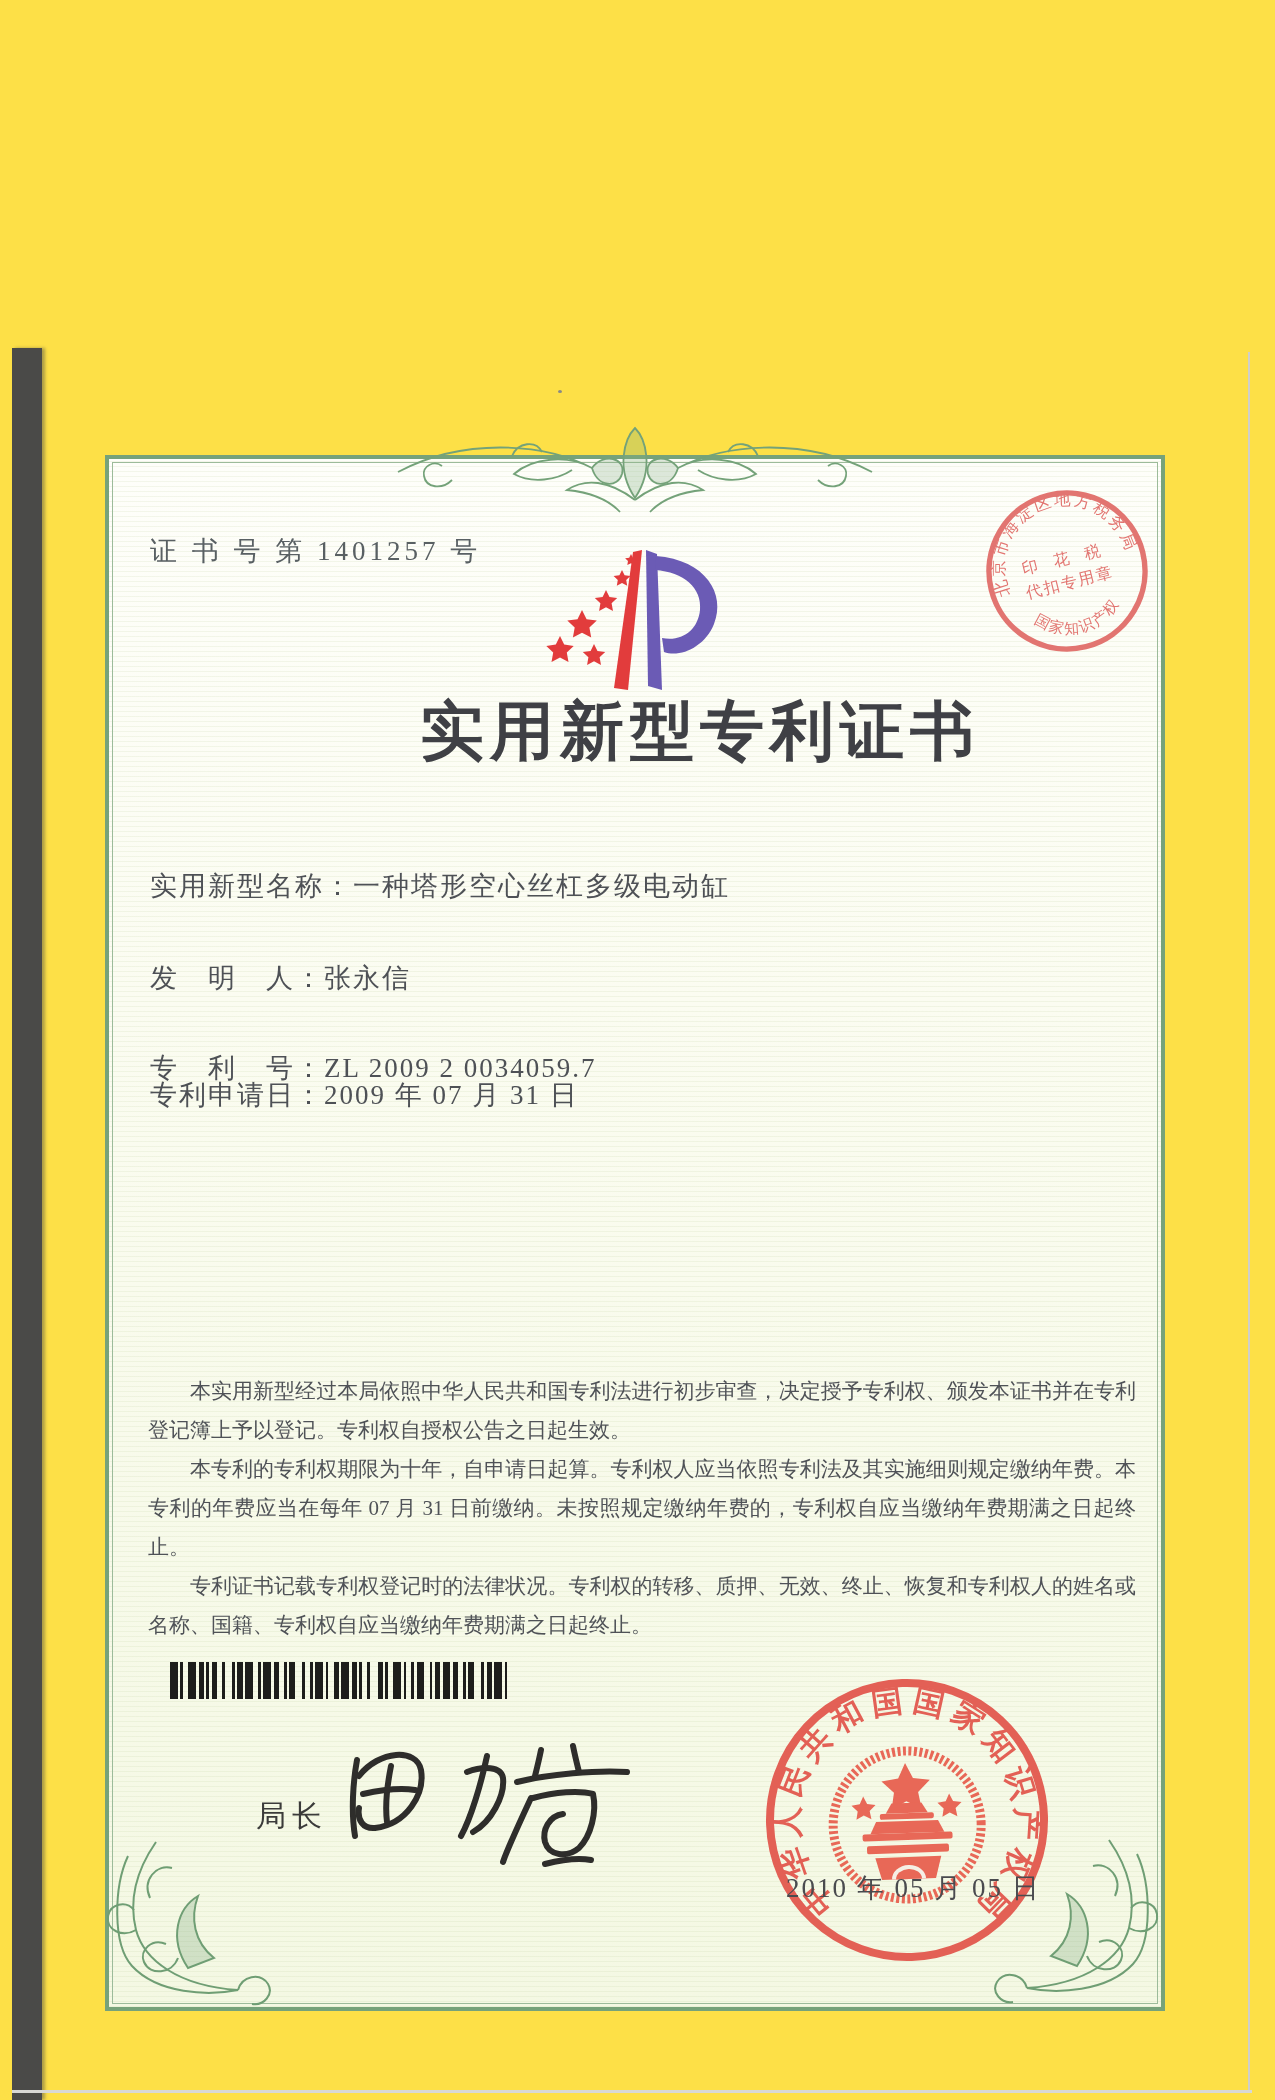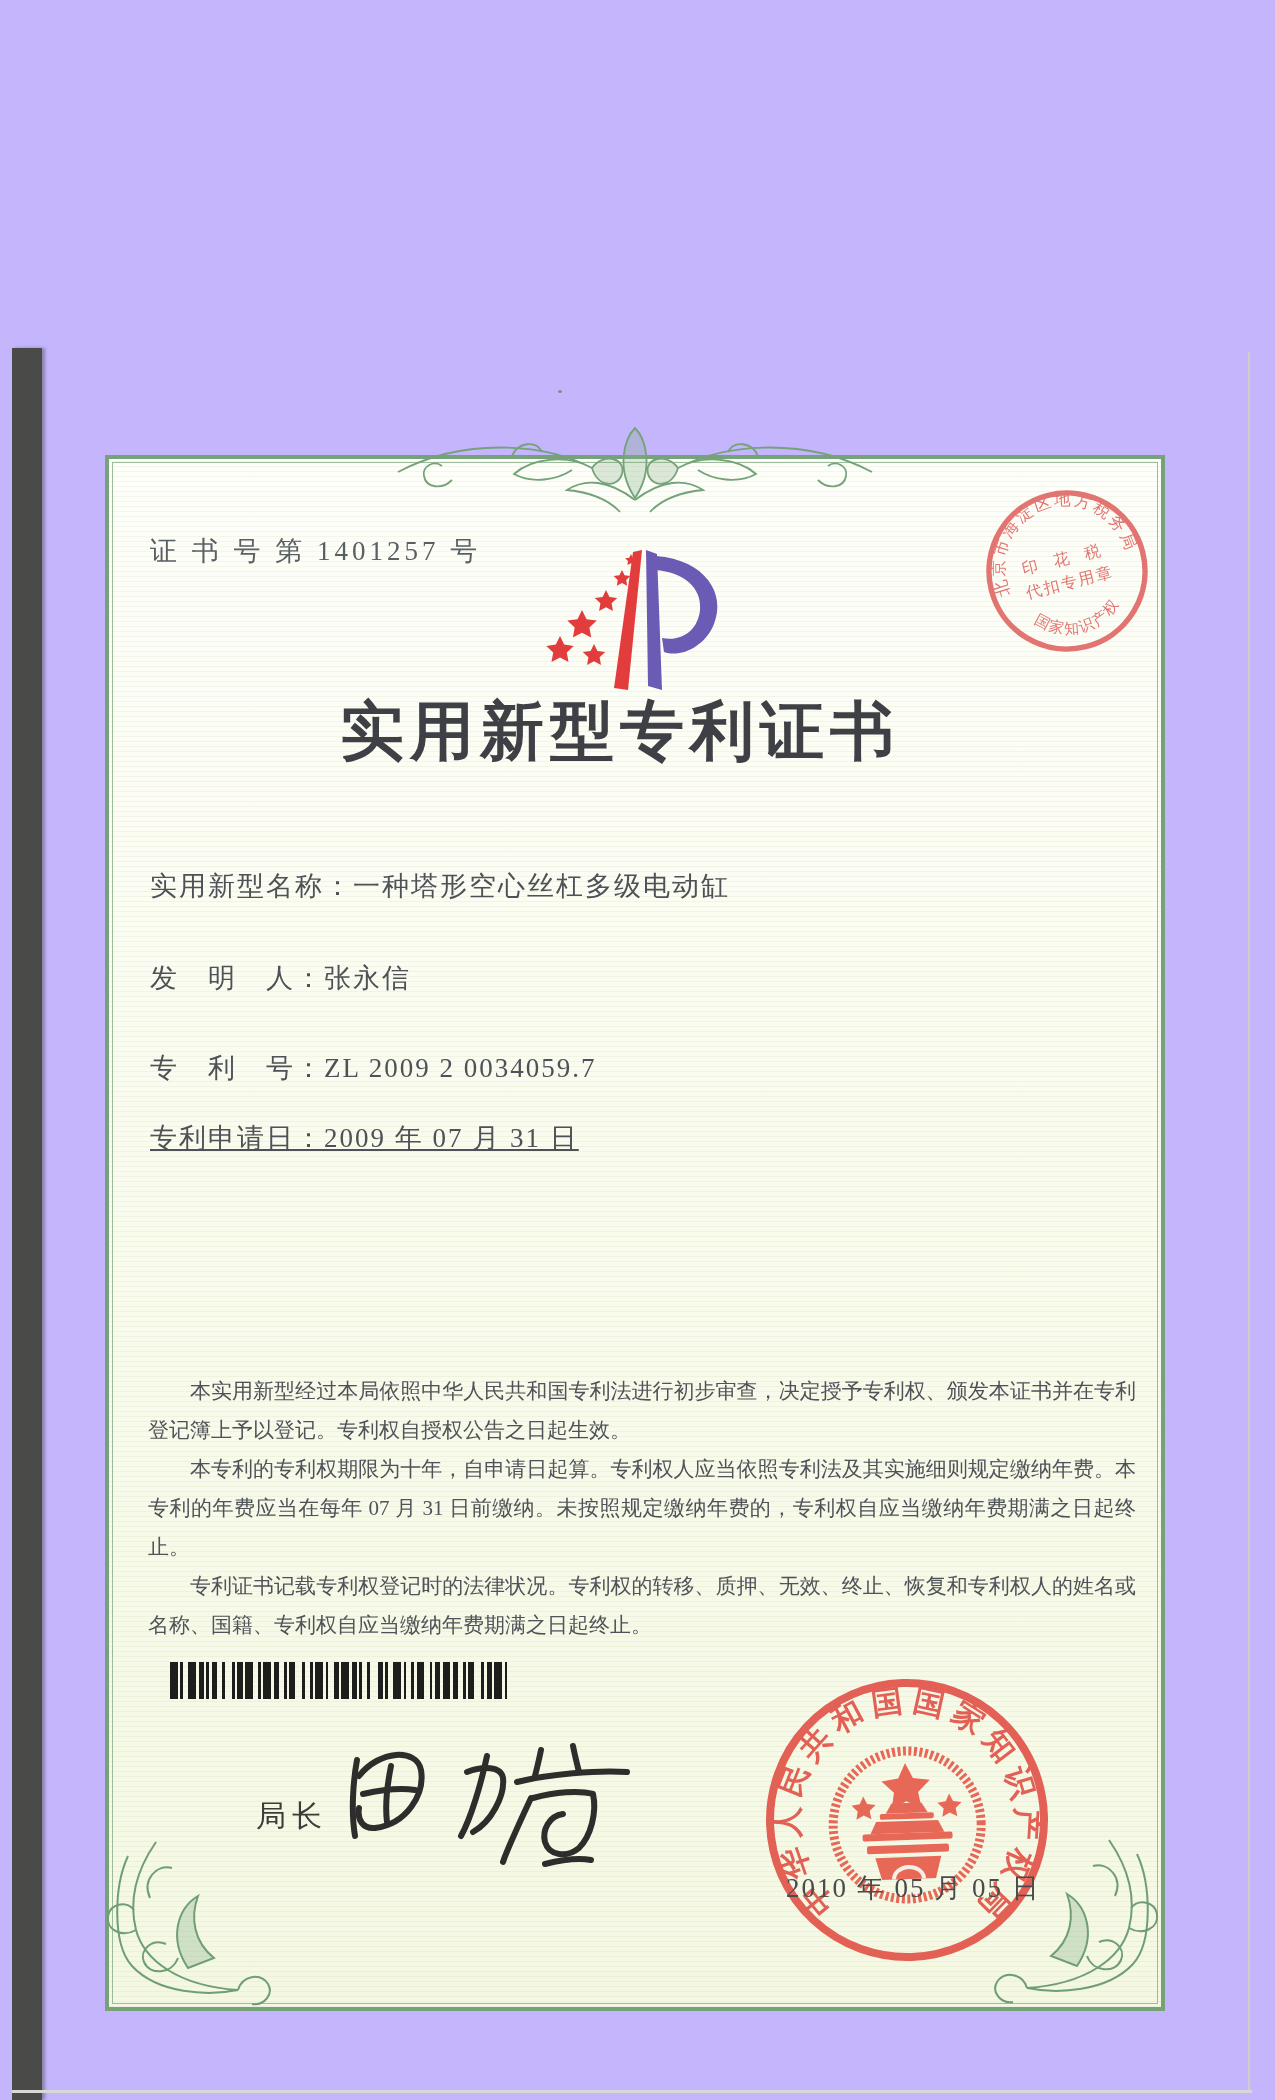--- a/index.html
+++ b/index.html
@@ -1,20 +1,20 @@
 <!DOCTYPE html>
 <html><head>
 <meta charset="utf-8">
 <style>
   * { margin:0; padding:0; box-sizing:border-box; }
   html,body { background:#ffffff; }
   body { width:1275px; height:2100px; position:relative; overflow:hidden;
          font-family:"Liberation Serif","DejaVu Serif",serif; }
 
-  .page { position:absolute; inset:0; background:#c4b5fd; }
+  .page { position:absolute; inset:0; background:#fde047; }
 
   
   .scan-strip { position:absolute; left:12px; top:348px; width:30px; height:1752px;
                 background:#4a4a48; box-shadow:3px 0 3px rgba(74,74,72,.45); }
   .scan-edge-right { position:absolute; left:1248px; top:352px; width:2px; height:1740px;
                      background:#cfcfca; }
   .scan-edge-bottom { position:absolute; left:12px; top:2090px; width:1240px; height:3px;
                       background:#d8d8d4; }
 
   
@@ -25,21 +25,21 @@
              linear-gradient(180deg,#fefefa 0%, #fbfcf1 35%, #f4f8e3 100%); }
   .frame-inner { position:absolute; inset:3px; border:1.5px solid #9cbb9a; }
 
   .ornament { position:absolute; pointer-events:none; }
 
   .cert-no { position:absolute; left:150px; top:533px; font-size:27px; letter-spacing:4px;
              color:#596063; }
 
   .logo { position:absolute; left:530px; top:548px; width:200px; height:148px; }
 
-  .title { position:absolute; left:260px; top:688px; width:720px; text-align:center;
+  .title { position:absolute; left:260px; top:688px; width:720px; text-align:right;
            font-size:64px; font-weight:600; letter-spacing:6px; color:#3f4045; }
 
   .tax-stamp { position:absolute; left:982px; top:486px; width:170px; height:170px;
                transform:rotate(-14deg); opacity:.92; }
 
   .field-row { position:absolute; left:150px; width:900px; font-size:27px; color:#4e5156;
                white-space:nowrap; }
   .field-label { letter-spacing:2px; }
   .field-value { letter-spacing:2px; }
 
@@ -157,21 +157,21 @@
 
   <div class="field-row" style="top:868px;">
     <span class="field-label">实用新型名称：</span><span class="field-value">一种塔形空心丝杠多级电动缸</span>
   </div>
   <div class="field-row" style="top:960px;">
     <span class="field-label">发　明　人：</span><span class="field-value">张永信</span>
   </div>
   <div class="field-row" style="top:1050px;">
     <span class="field-label">专　利　号：</span><span class="field-value">ZL 2009 2 0034059.7</span>
   </div>
-  <div class="field-row" style="top:1120px;text-decoration:underline;">
+  <div class="field-row" style="top:1077px;">
     <span class="field-label">专利申请日：</span><span class="field-value">2009 年 07 月 31 日</span>
   </div>
 
   <div class="body-text">
     <p>本实用新型经过本局依照中华人民共和国专利法进行初步审查，决定授予专利权、颁发本证书并在专利登记簿上予以登记。专利权自授权公告之日起生效。</p>
     <p>本专利的专利权期限为十年，自申请日起算。专利权人应当依照专利法及其实施细则规定缴纳年费。本专利的年费应当在每年 07 月 31 日前缴纳。未按照规定缴纳年费的，专利权自应当缴纳年费期满之日起终止。</p>
     <p>专利证书记载专利权登记时的法律状况。专利权的转移、质押、无效、终止、恢复和专利权人的姓名或名称、国籍、专利权自应当缴纳年费期满之日起终止。</p>
   </div>
 
   <div class="barcode" id="barcode">

